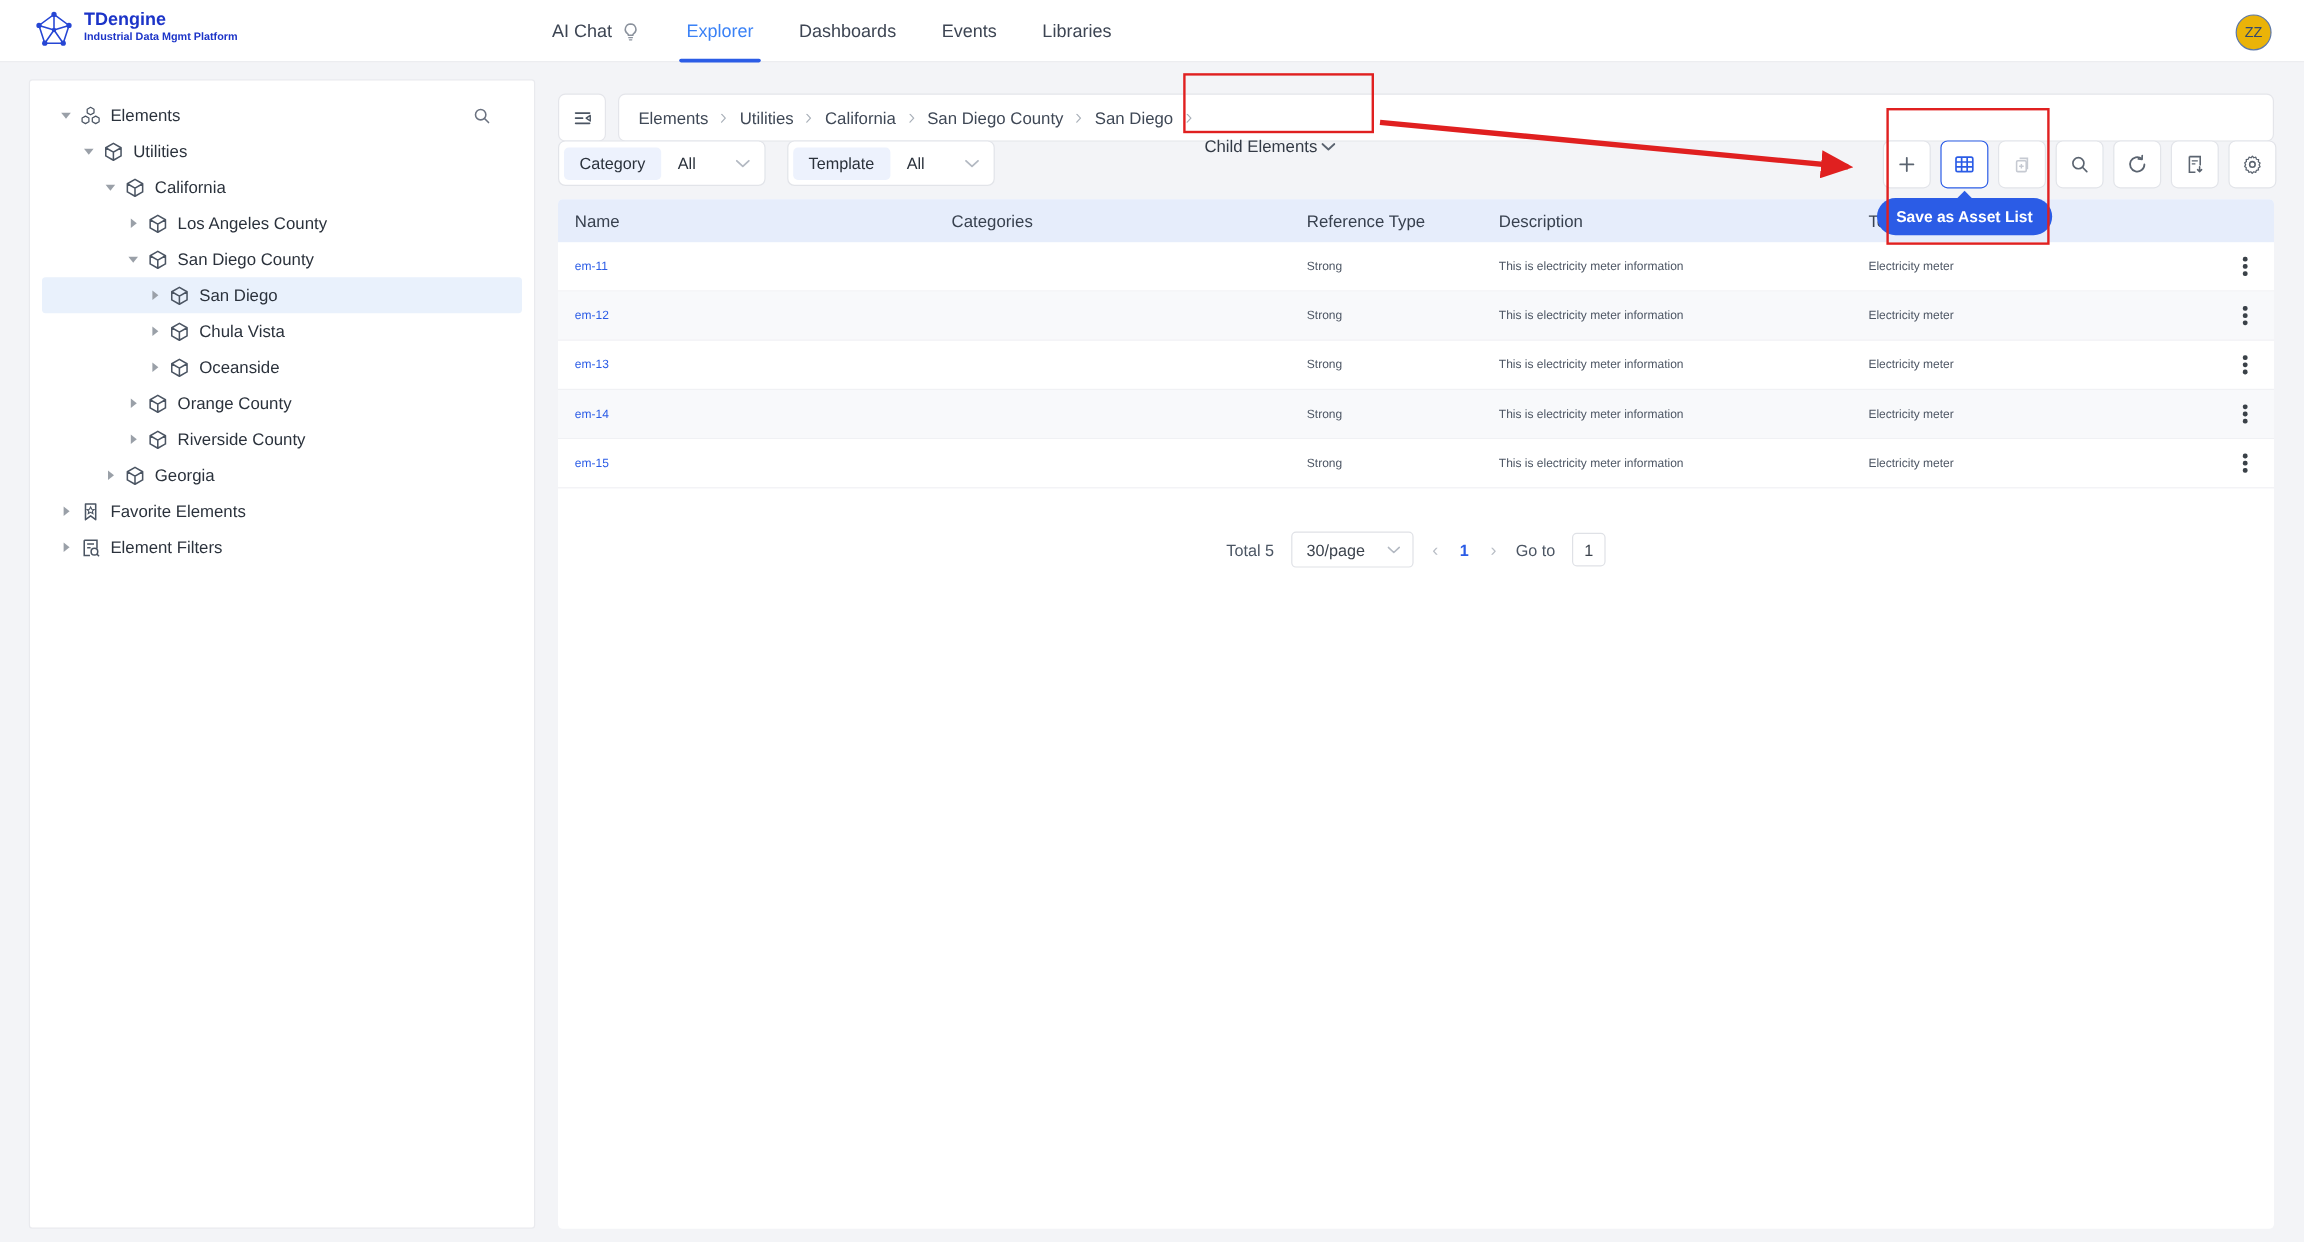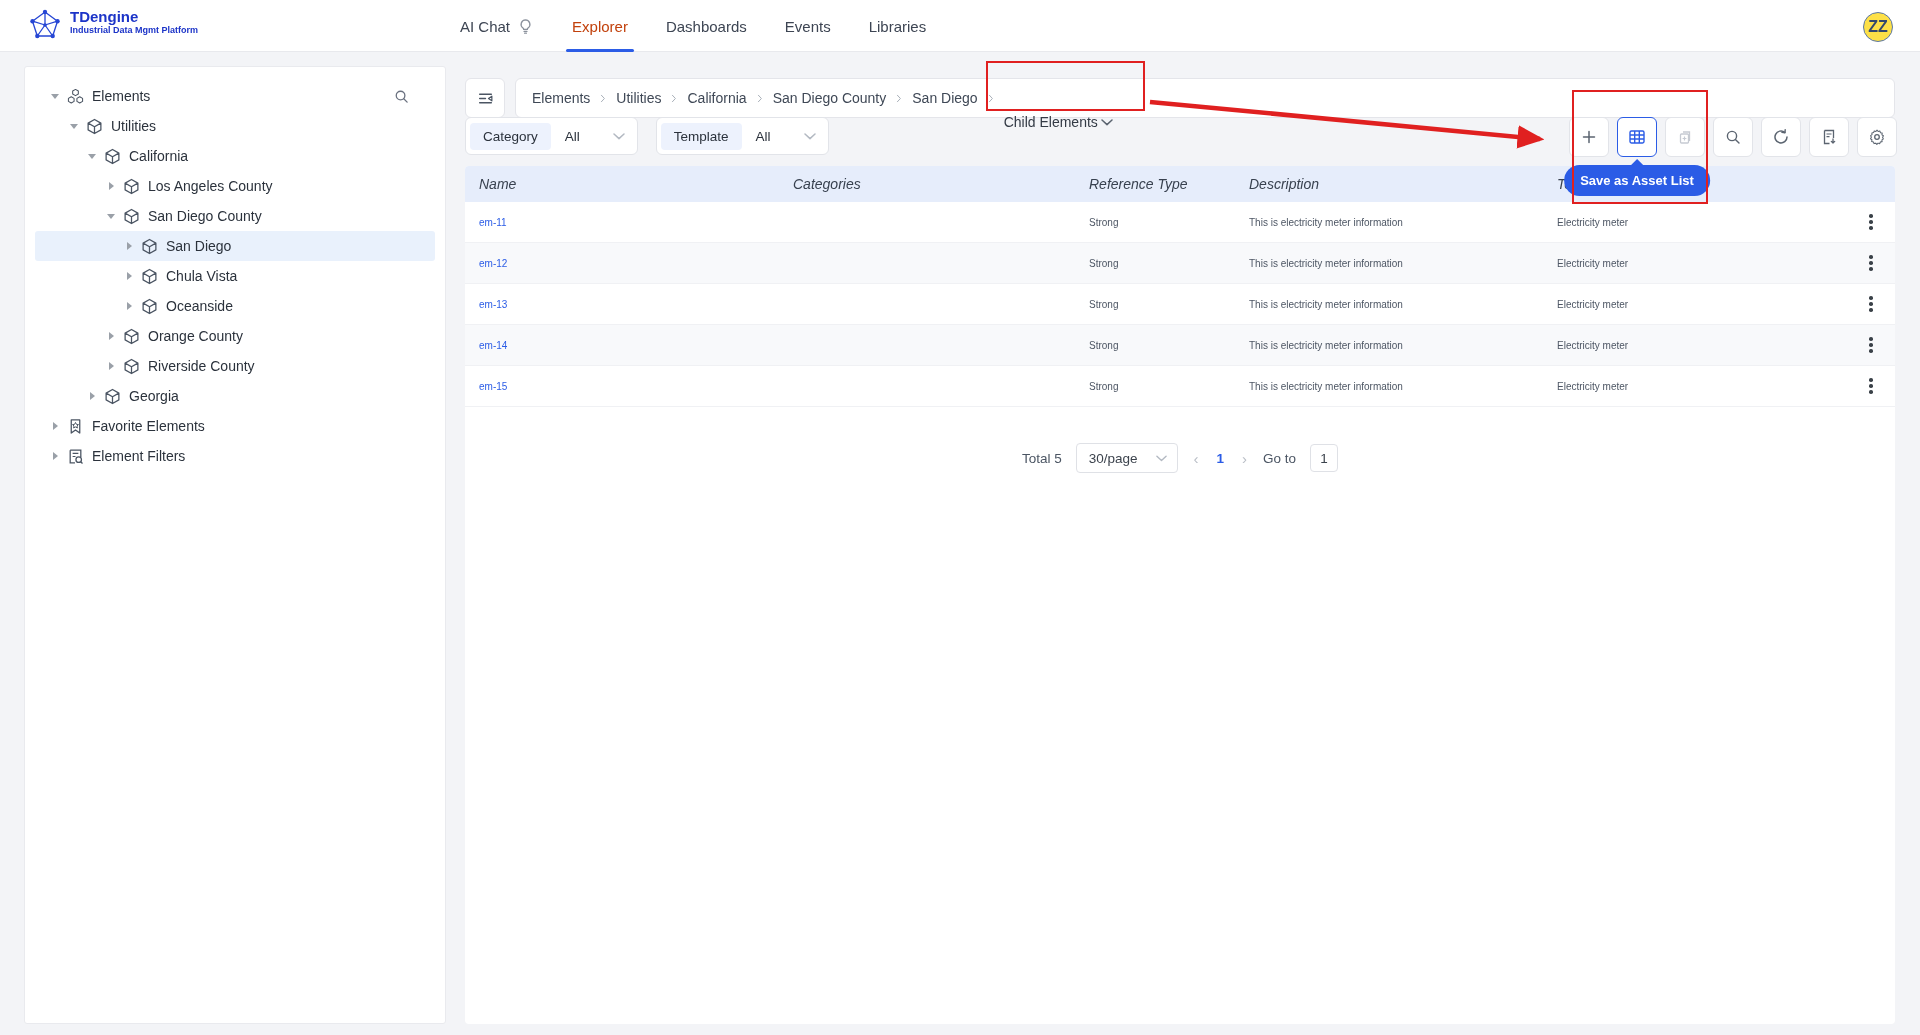--- a/index.html
+++ b/index.html
@@ -17,25 +17,25 @@
     position:absolute; left:0; top:0; width:1920px; height:52px;
     background:#fff; border-bottom:1px solid #e8e9ed; z-index:5;
   }
   .logo { position:absolute; left:28px; top:8px; display:flex; align-items:flex-start; gap:8px; }
   .logo-text { display:flex; flex-direction:column; line-height:1.15; }
   .logo-title { font-size:15px; font-weight:700; color:#1c34c8; }
   .logo-sub { font-size:9px; font-weight:700; color:#1c34c8; }
   .nav-menu { position:absolute; left:460px; top:0; height:52px; display:flex; align-items:center; gap:38px; }
   .nav-item { position:relative; height:52px; display:flex; align-items:center; gap:7px;
     font-size:15px; color:#3d4553; cursor:pointer; }
-  .nav-item.active { color:#c2410c; }
+  .nav-item.active { color:#3b82f6; }
   .nav-item.active::after { content:""; position:absolute; left:-6px; right:-6px; bottom:0; height:3px; background:#2b5ce6; border-radius:2px; }
   .avatar { position:absolute; left:1863px; top:12px; width:30px; height:30px; border-radius:50%;
-    border:1.6px solid #5b77a8; color:#33486e; font-size:16px; font-weight:700;
-    display:flex; align-items:center; justify-content:center; background:#fde047; cursor:pointer; }
+    border:1.6px solid #5b77a8; color:#33486e; font-size:12px; font-weight:400;
+    display:flex; align-items:center; justify-content:center; background:#eab308; cursor:pointer; }
   
   .sidebar {
     position:absolute; left:24px; top:66px; width:422px; height:958px;
     background:#fff; border:1px solid #e9eaee; border-radius:3px; z-index:2;
     padding-top:14px;
   }
   .tree-item { position:relative; height:30px; display:flex; align-items:center;
     margin:0 10px; border-radius:3px; cursor:pointer; color:#2b323c; font-size:14px; }
   .tree-item.selected { background:#e9f1fc; }
   .caret { width:16px; flex:0 0 16px; display:flex; align-items:center; justify-content:center; }
@@ -72,21 +72,21 @@
   .tool-btn.disabled { color:#c6cad2; cursor:default; }
   
   .tooltip { position:absolute; left:1637px; top:165px; transform:translateX(-50%);
     background:#2b5ce6; color:#fff; font-size:13px; font-weight:700;
     padding:8px 16px; border-radius:17px; white-space:nowrap; z-index:20; }
   .tooltip::before { content:""; position:absolute; top:-6px; left:50%; transform:translateX(-50%);
     border-left:7px solid transparent; border-right:7px solid transparent; border-bottom:7px solid #2b5ce6; }
   
   .content-card { position:absolute; left:465px; top:166px; width:1430px; height:858px;
     background:#fff; border-radius:4px; z-index:1; }
-  .t-header { display:flex; height:36px; background:#e6edfb; border-radius:4px 4px 0 0; align-items:center;font-style:italic; }
+  .t-header { display:flex; height:36px; background:#e6edfb; border-radius:4px 4px 0 0; align-items:center; }
   .t-row { display:flex; height:41px; align-items:center; border-bottom:1px solid #f0f1f4; background:#fff; }
   .t-row.alt { background:#f8f9fb; }
   .th, .td { padding-left:14px; overflow:hidden; white-space:nowrap; }
   .th { color:#38414f; font-size:14px; }
   .td { color:#4d5664; font-size:10px; }
   .c-name { width:314px; } .c-cat { width:296px; } .c-ref { width:160px; }
   .c-desc { width:308px; } .c-tpl { width:304px; } .c-act { width:48px; display:flex; justify-content:center; padding-left:0; }
   .link { color:#2b5ce6; cursor:pointer; }
   .kebab { display:flex; flex-direction:column; gap:2.5px; cursor:pointer; padding:4px; }
   .kebab i { width:3.5px; height:3.5px; border-radius:50%; background:#3a4148; }

